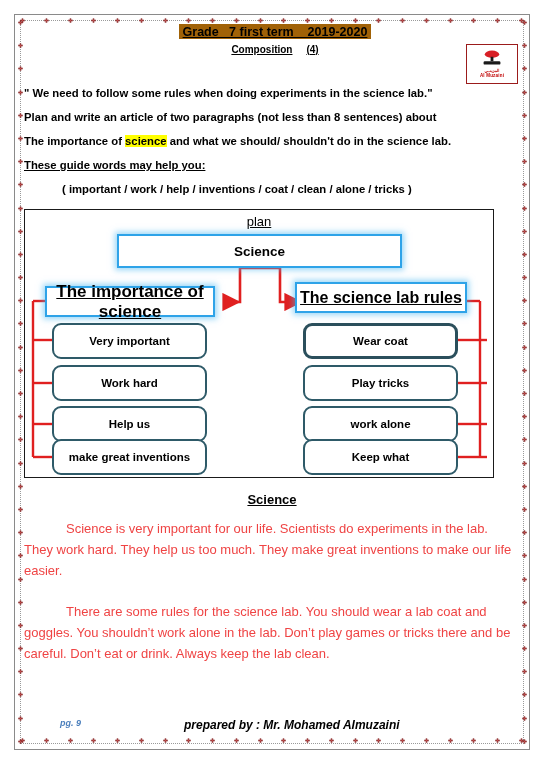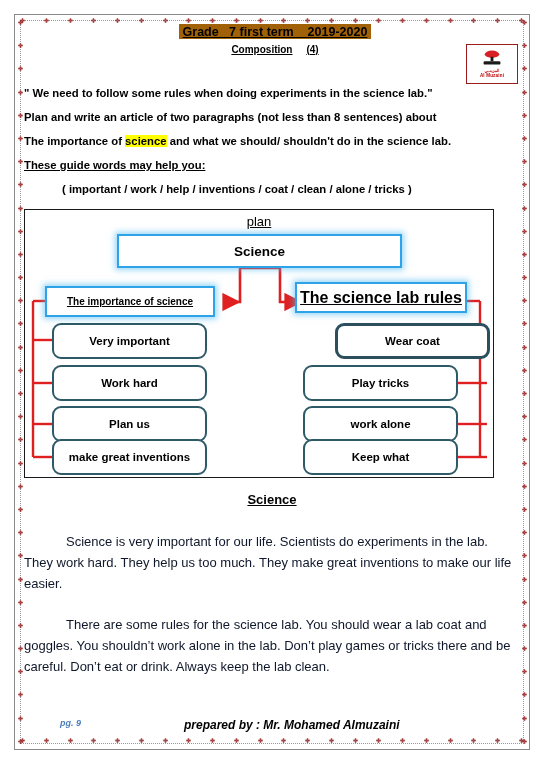--- a/index.html
+++ b/index.html
@@ -149,49 +149,49 @@
     font-weight: bold;
     color: #000;
     text-align: center;
   }
   .node-blue {
     border: 2.5px solid #2ea3e8;
     box-shadow: 0 0 6px 2px rgba(70,180,240,.55);
   }
   .node-blue .lbl { text-decoration: underline; }
   .node-root { left: 92px; top: 24px; width: 285px; height: 34px; font-size: 13.5px; }
-  .node-br-l { left: 20px;  top: 76px; width: 170px; height: 31px; font-size: 10px; }
+  .node-br-l { left: 20px;  top: 76px; width: 170px; height: 31px; font-size: 17px; }
   .node-br-r { left: 270px; top: 72px; width: 172px; height: 31px; font-size: 16px; }
 
   .node-leaf {
     border: 2px solid #2e5a68;
     border-radius: 9px;
     width: 155px;
     height: 36px;
     font-size: 11.5px;
   }
-  .node-leaf.thick { border-width: 3.5px; border-color: #2b4f5c; margin-left: 32px; }
+  .node-leaf.thick { border-width: 3.5px; border-color: #2b4f5c; }
   .leaf-l { left: 27px; }
   .leaf-r { left: 278px; }
 
   .map svg.wires { position: absolute; left: 0; top: 0; width: 470px; height: 267px; }
 
   
   .essay-title {
     margin-top: 14px;
     text-align: center;
     font-size: 13px;
     font-weight: bold;
     color: #000;
     text-decoration: underline;
   }
   .essay p {
-    margin: 24px 0 0 0;
+    margin: 11px 0 0 0;
     font-size: 13px;
-    color: #0f172a;
+    color: #ef4444;
     line-height: 21px;
     text-indent: 42px;
   }
   .essay p.p2 { margin-top: 20px; }
 
   
   .footer {
     position: absolute;
     left: 0; bottom: 6px;
     width: 496px;
@@ -1269,21 +1269,21 @@
         <span class="lbl">The science lab rules</span>
       </div>
 
       <div class="node node-leaf leaf-l" style="top:113px">
         <span>Very important</span>
       </div>
       <div class="node node-leaf leaf-l" style="top:155px">
         <span>Work hard</span>
       </div>
       <div class="node node-leaf leaf-l" style="top:196px">
-        <span>Plan us</span>
+        <span>Help us</span>
       </div>
       <div class="node node-leaf leaf-l" style="top:229px">
         <span>make great inventions</span>
       </div>
 
       <div class="node node-leaf thick leaf-r" style="top:113px">
         <span>Wear coat</span>
       </div>
       <div class="node node-leaf leaf-r" style="top:155px">
         <span>Play tricks</span>

